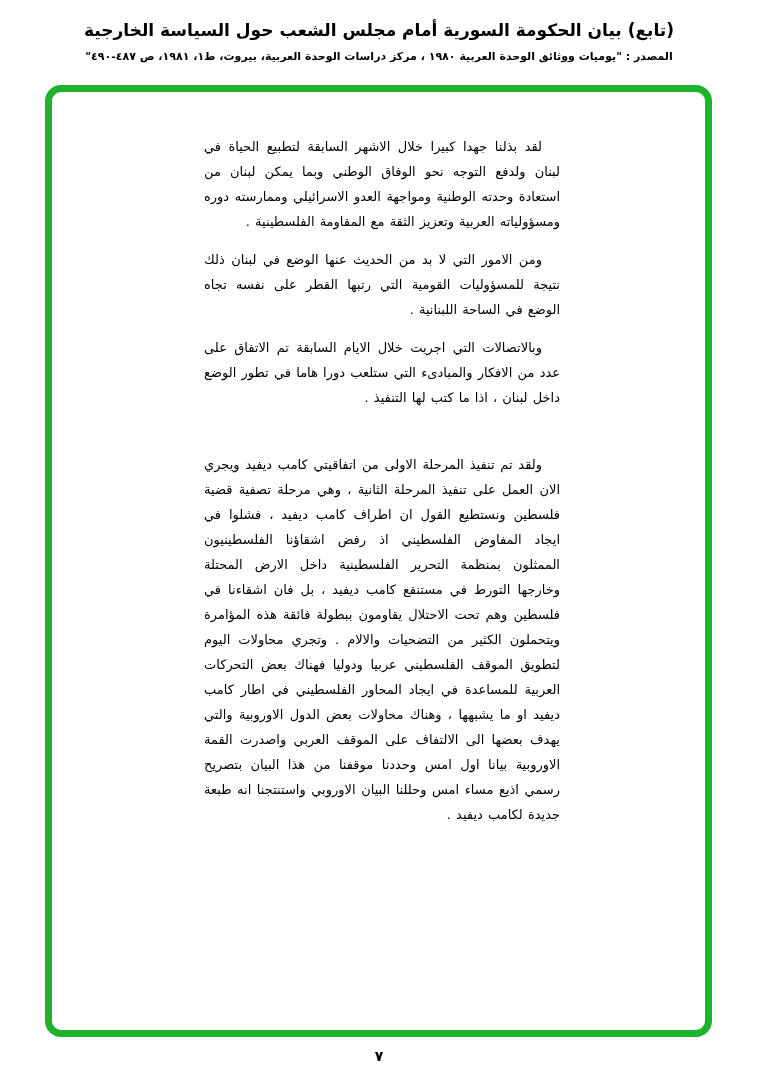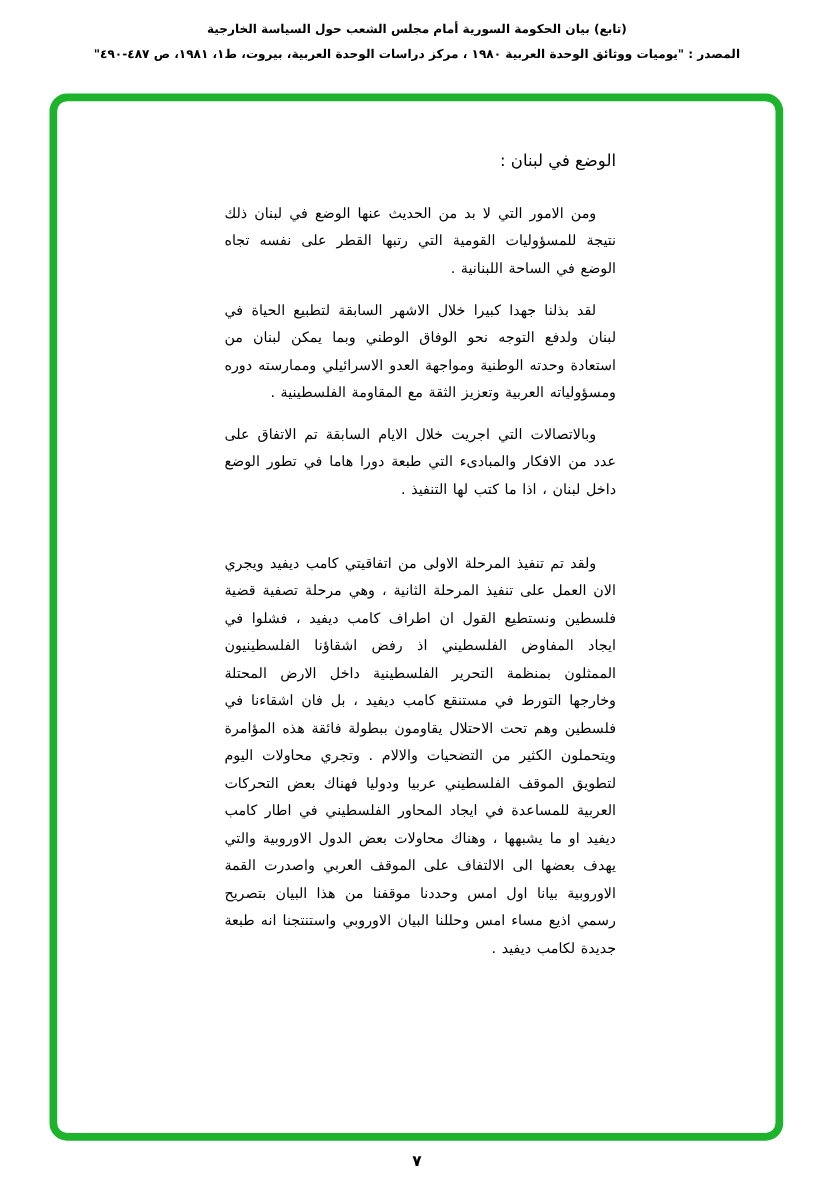--- a/index.html
+++ b/index.html
@@ -13,21 +13,21 @@
     overflow: hidden;
   }
   .page-header {
     position: absolute;
     top: 0; left: 0; right: 0;
     text-align: center;
     direction: rtl;
   }
   .doc-title {
     margin-top: 20px;
-    font-size: 11px;
+    font-size: 17px;
     font-weight: bold;
     letter-spacing: 0.2px;
   }
   .doc-source {
     margin-top: 10px;
     font-size: 11px;
     font-weight: bold;
   }
   .content-frame {
     position: absolute;
@@ -77,25 +77,24 @@
 
 <div class="page">
 
   <div class="page-header">
     <div class="doc-title">(تابع) بيان الحكومة السورية أمام مجلس الشعب حول السياسة الخارجية</div>
     <div class="doc-source">المصدر :  "يوميات ووثائق الوحدة العربية ١٩٨٠ ، مركز دراسات الوحدة العربية، بيروت، ط١، ١٩٨١، ص ٤٨٧-٤٩٠"</div>
   </div>
 
   <div class="content-frame">
     <div class="text-column">
-      <div class="section-heading">الوضع في لبنان :</div>
       <div id="paragraphs">
+          <div class="para">لقد بذلنا جهدا كبيرا خلال الاشهر السابقة لتطبيع الحياة في لبنان ولدفع التوجه نحو الوفاق الوطني وبما يمكن لبنان من استعادة وحدته الوطنية ومواجهة العدو الاسرائيلي وممارسته دوره ومسؤولياته العربية وتعزيز الثقة مع المقاومة الفلسطينية .</div>
           <div class="para">ومن الامور التي لا بد من الحديث عنها الوضع في لبنان ذلك نتيجة للمسؤوليات القومية التي رتبها القطر على نفسه تجاه الوضع في الساحة اللبنانية .</div>
-          <div class="para">لقد بذلنا جهدا كبيرا خلال الاشهر السابقة لتطبيع الحياة في لبنان ولدفع التوجه نحو الوفاق الوطني وبما يمكن لبنان من استعادة وحدته الوطنية ومواجهة العدو الاسرائيلي وممارسته دوره ومسؤولياته العربية وتعزيز الثقة مع المقاومة الفلسطينية .</div>
-          <div class="para">وبالاتصالات التي اجريت خلال الايام السابقة تم الاتفاق على عدد من الافكار والمبادىء التي طبعة دورا هاما في تطور الوضع داخل لبنان ، اذا ما كتب لها التنفيذ .</div>
+          <div class="para">وبالاتصالات التي اجريت خلال الايام السابقة تم الاتفاق على عدد من الافكار والمبادىء التي ستلعب دورا هاما في تطور الوضع داخل لبنان ، اذا ما كتب لها التنفيذ .</div>
           <div class="para">ولقد تم تنفيذ المرحلة الاولى من اتفاقيتي كامب ديفيد ويجري الان العمل على تنفيذ المرحلة الثانية ، وهي مرحلة تصفية قضية فلسطين ونستطيع القول ان اطراف كامب ديفيد ، فشلوا في ايجاد المفاوض الفلسطيني اذ رفض اشقاؤنا الفلسطينيون الممثلون بمنظمة التحرير الفلسطينية داخل الارض المحتلة وخارجها التورط في مستنقع كامب ديفيد ، بل فان اشقاءنا في فلسطين وهم تحت الاحتلال يقاومون ببطولة فائقة هذه المؤامرة ويتحملون الكثير من التضحيات والالام . وتجري محاولات اليوم لتطويق الموقف الفلسطيني عربيا ودوليا فهناك بعض التحركات العربية للمساعدة في ايجاد المحاور الفلسطيني في اطار كامب ديفيد او ما يشبهها ، وهناك محاولات بعض الدول الاوروبية والتي يهدف بعضها الى الالتفاف على الموقف العربي واصدرت القمة الاوروبية بيانا اول امس وحددنا موقفنا من هذا البيان بتصريح رسمي اذيع مساء امس وحللنا البيان الاوروبي واستنتجنا انه طبعة جديدة لكامب ديفيد .</div>
         </div>
     </div>
   </div>
 
   <div class="page-number">٧</div>
 
 </div>
 
 </body></html>

